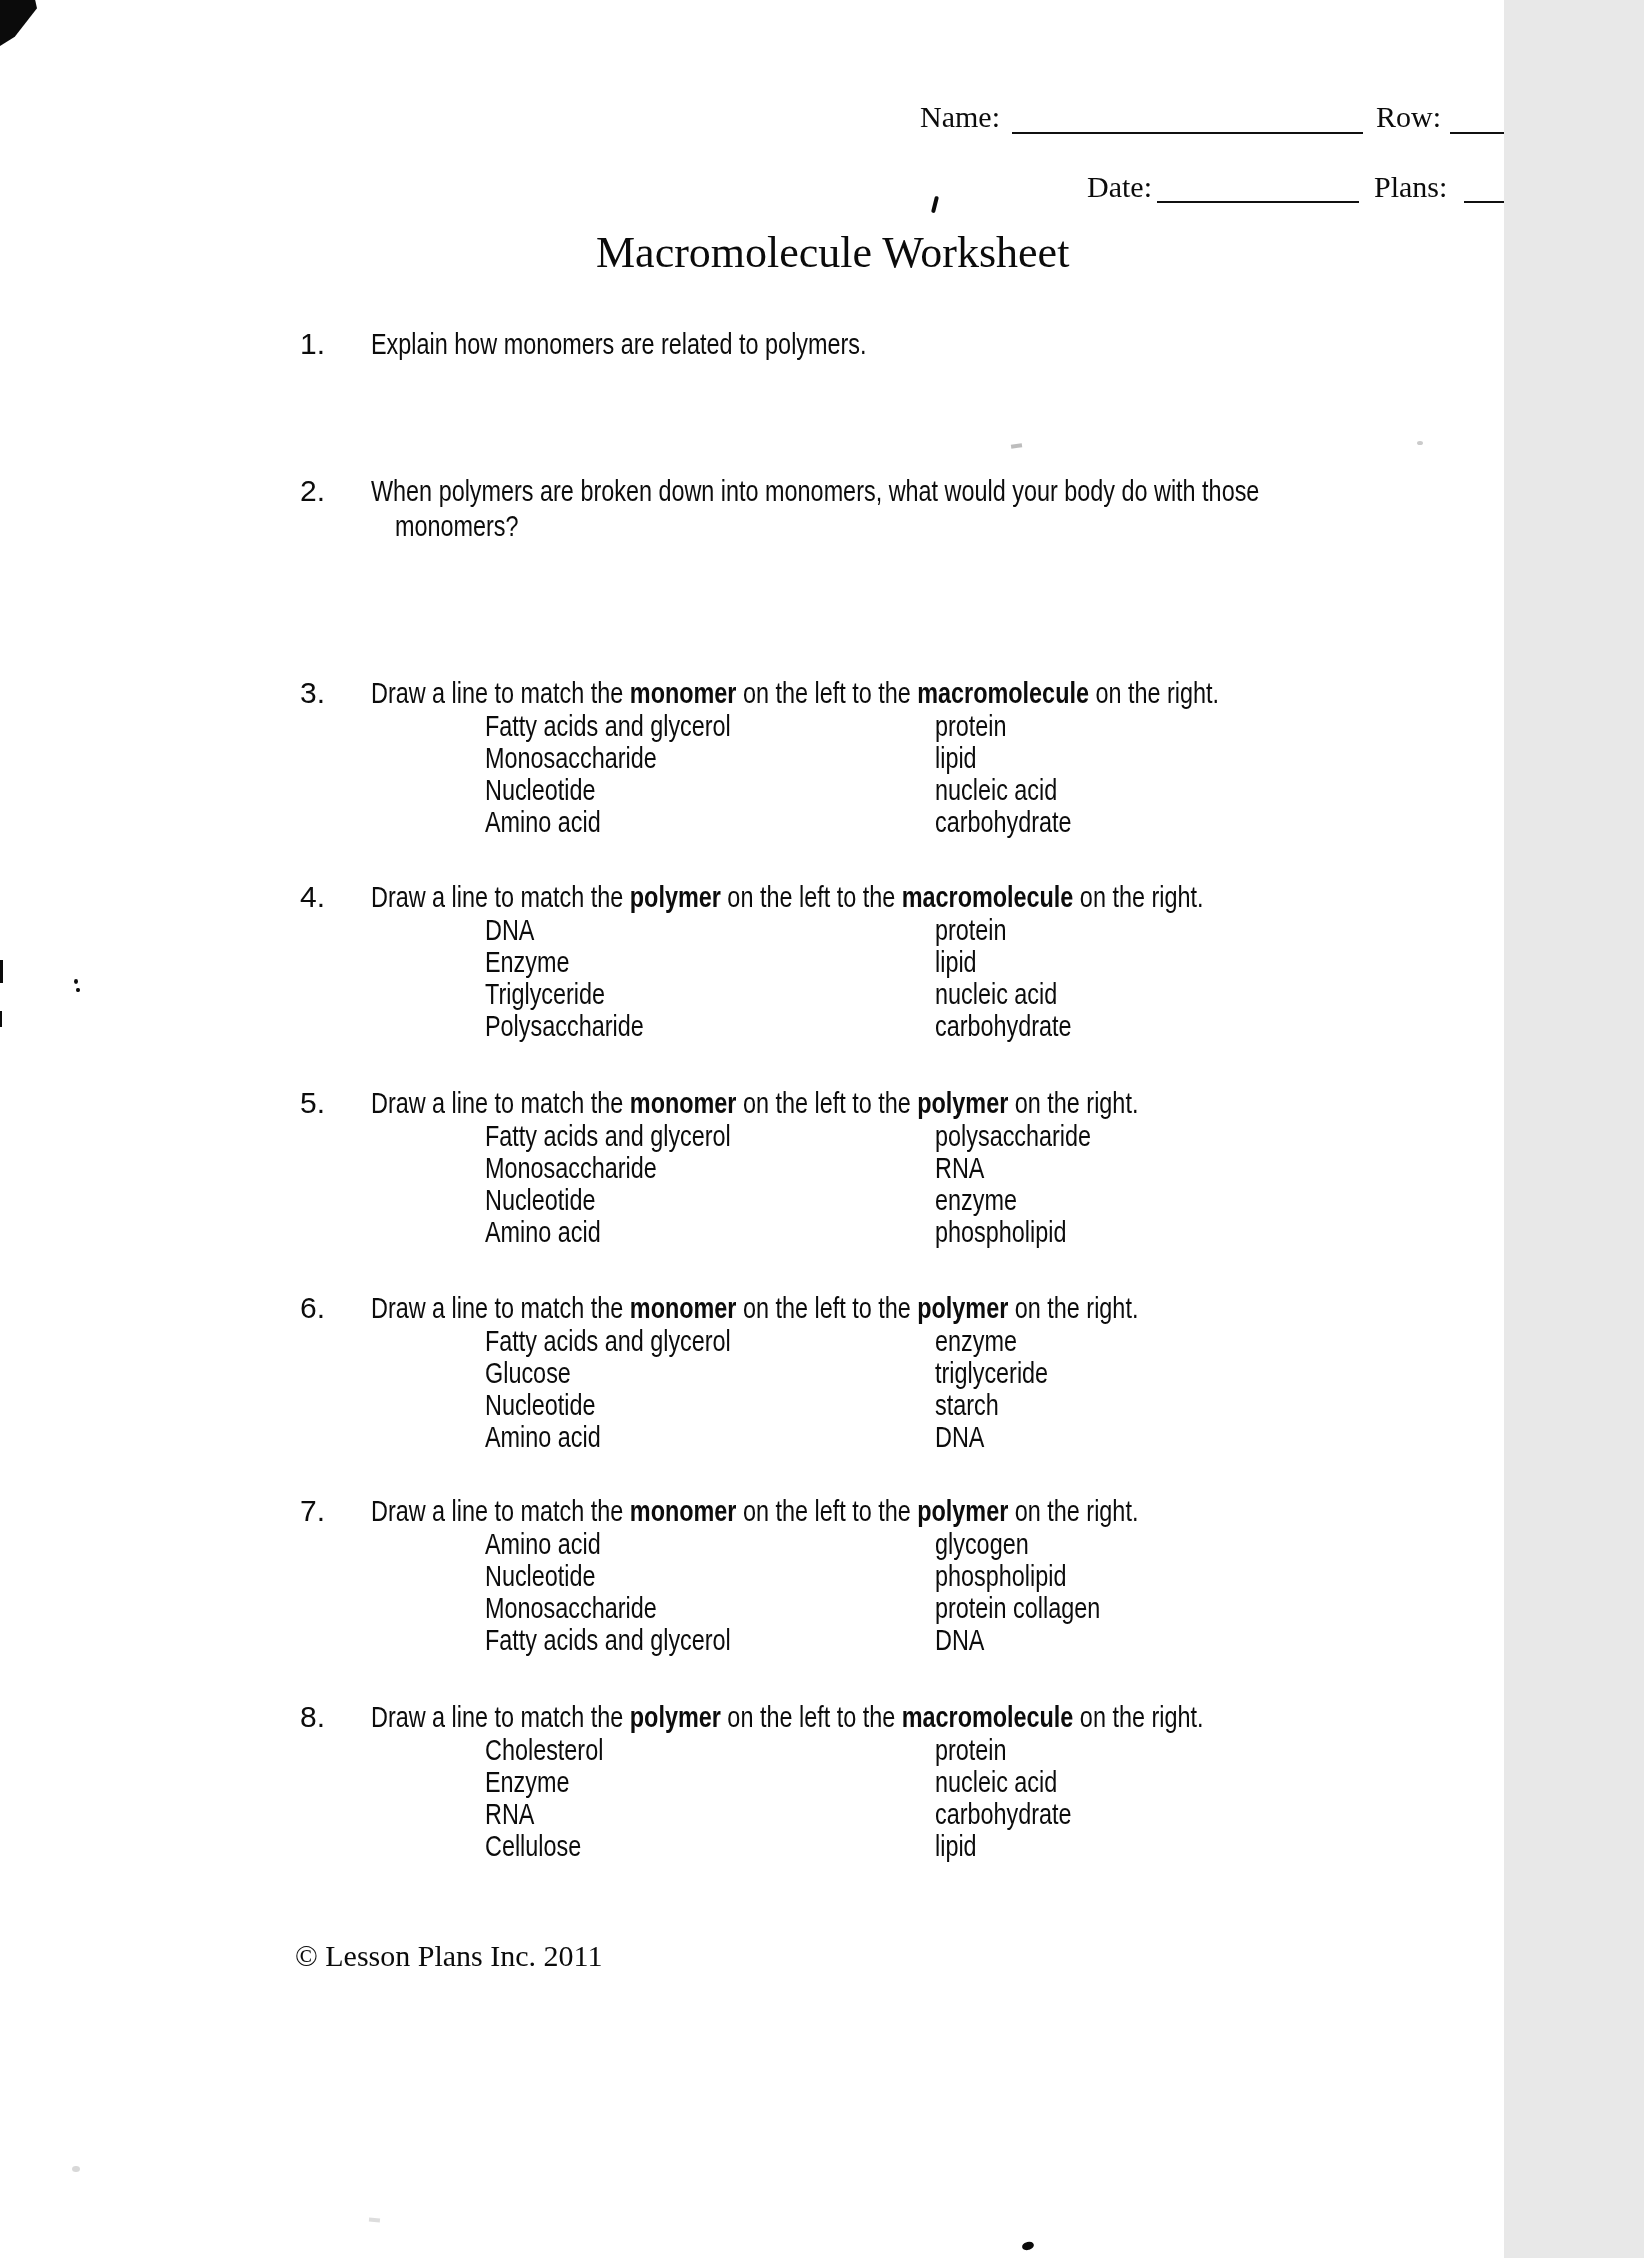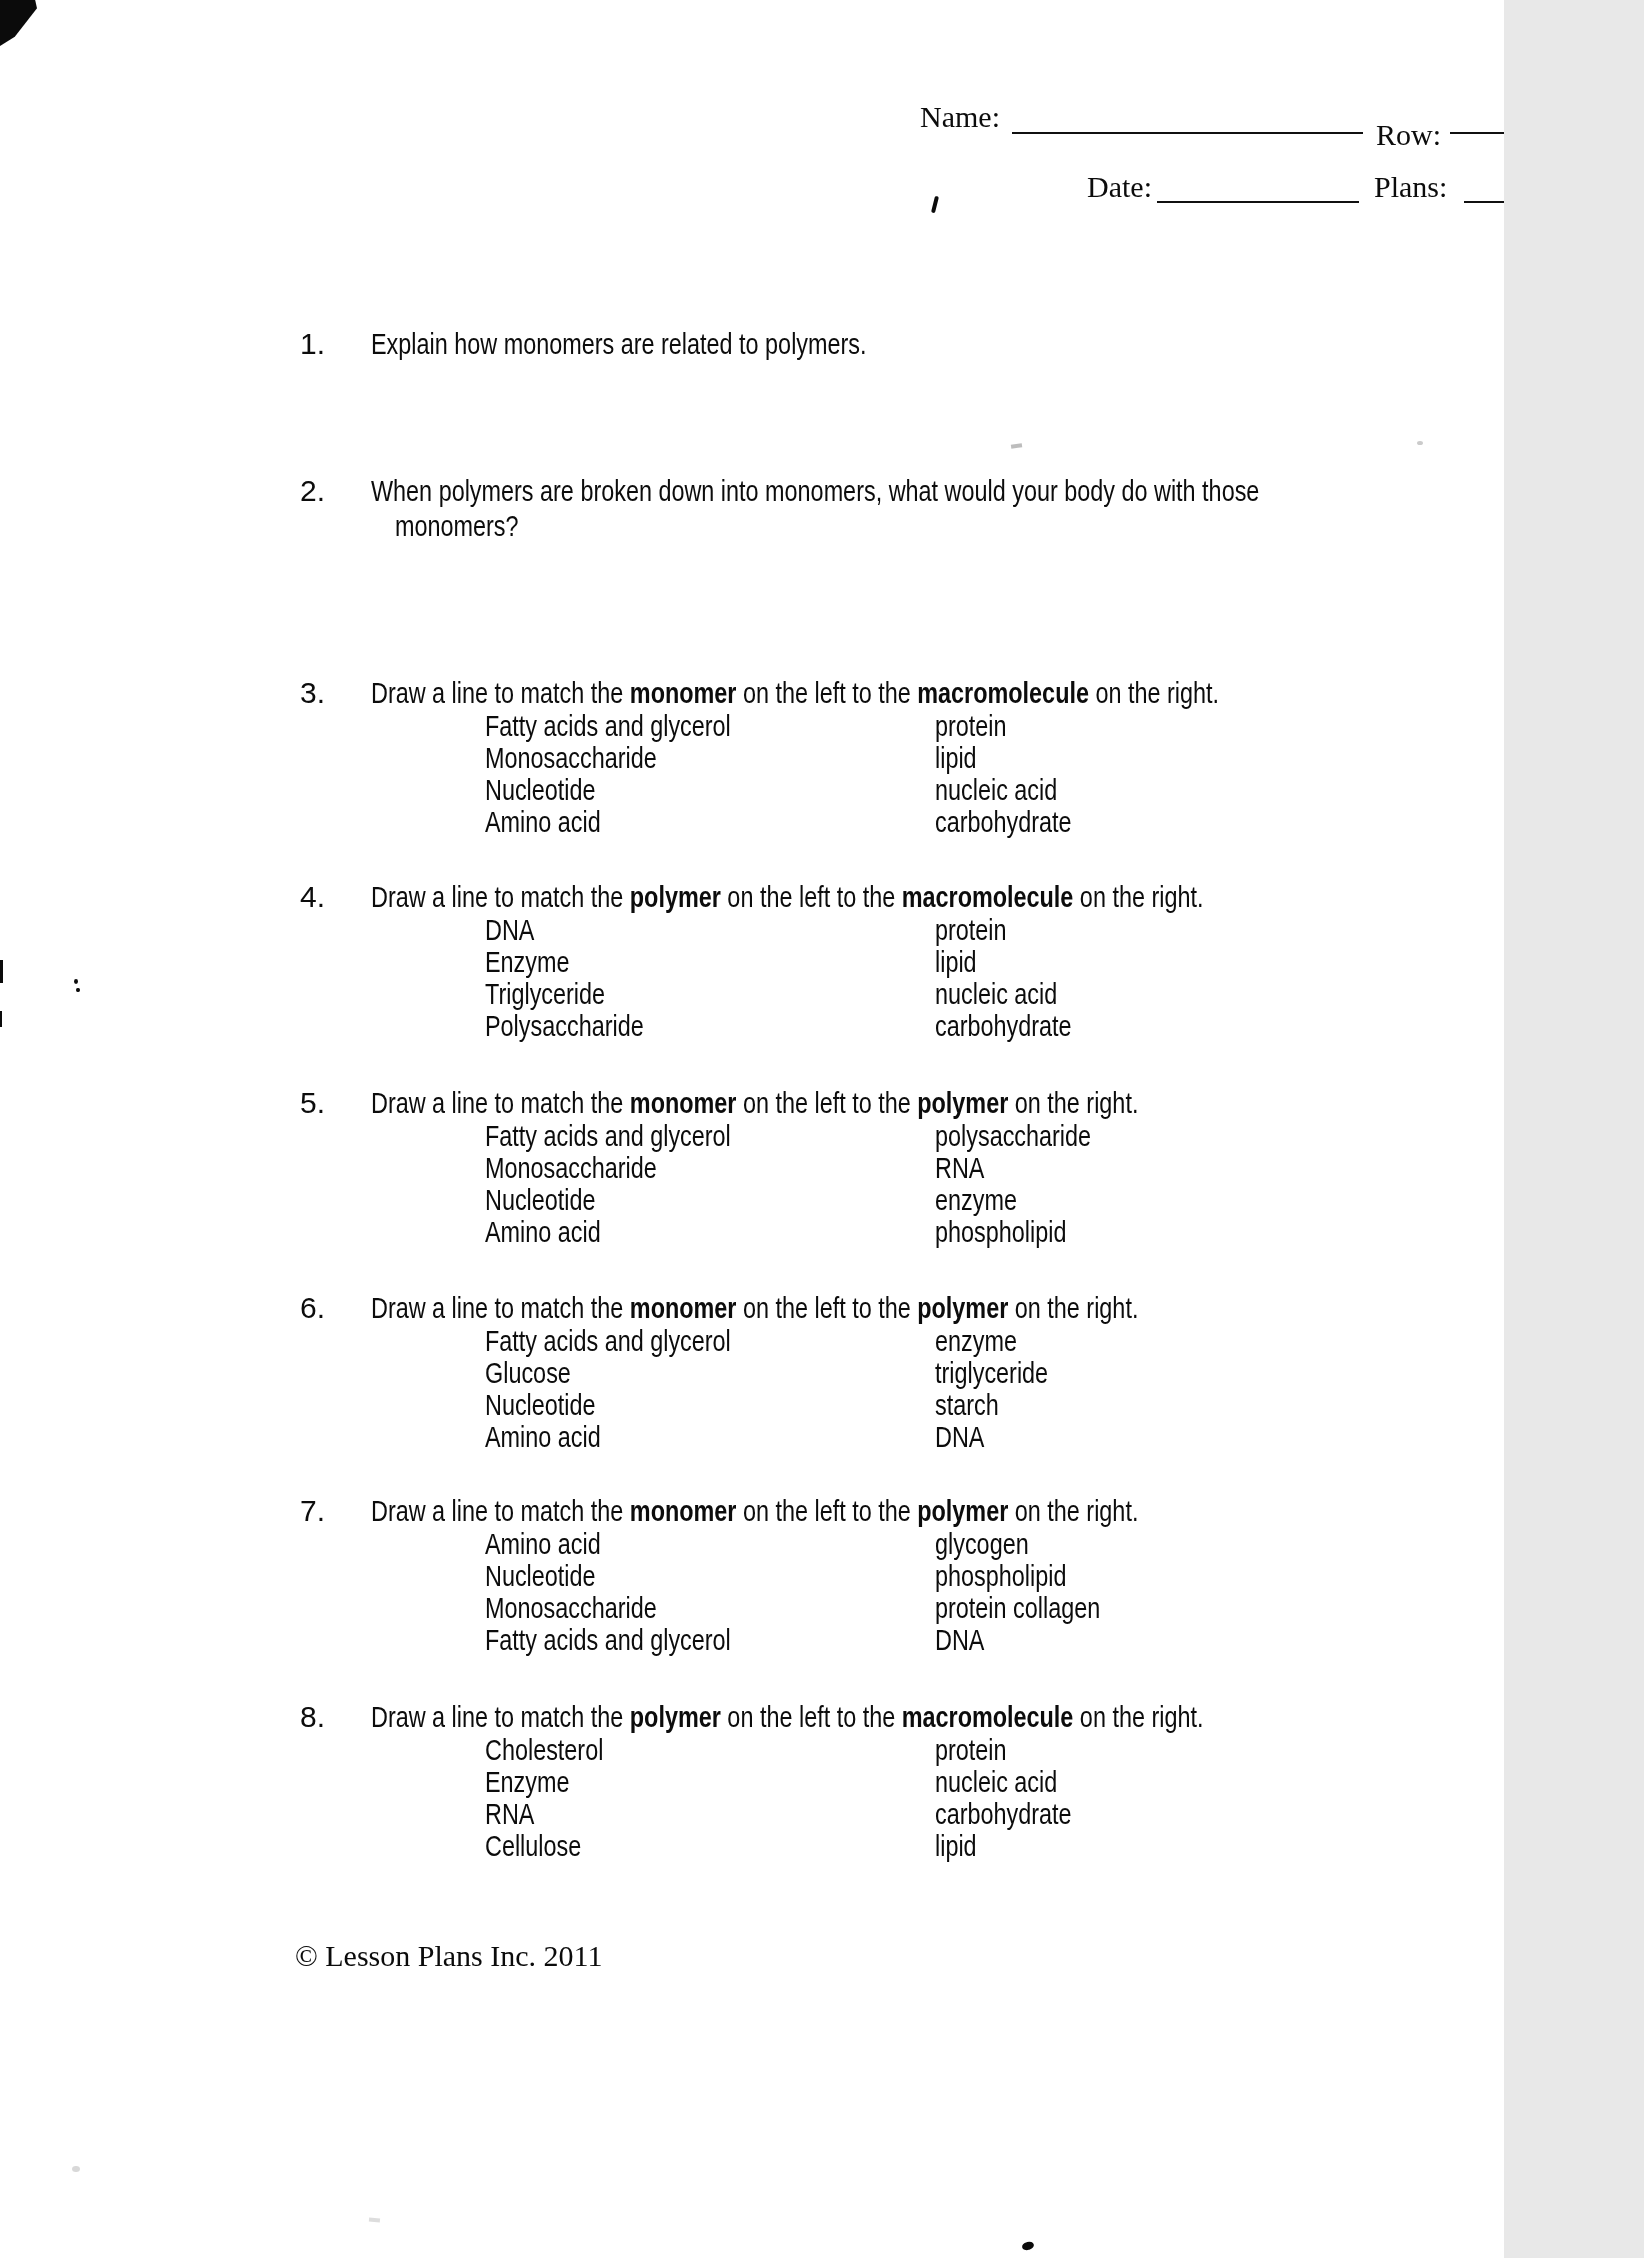--- a/index.html
+++ b/index.html
@@ -87,28 +87,29 @@
   <div class="art edge1"></div>
   <div class="art edge2"></div>
   <div class="art dot-bottom"></div>
   <div class="art faint1"></div>
   <div class="art faint2"></div>
   <div class="art faint3"></div>
   <div class="art faint4"></div>
 
   <div class="hdr-label" style="left:920px;top:99px;">Name:</div>
   <div class="blank" style="left:1012px;top:132px;width:351px;"></div>
-  <div class="hdr-label" style="left:1376px;top:117px;">Row:</div>
+  <div class="hdr-label" style="left:1376px;top:99px;">Row:</div>
   <div class="blank" style="left:1450px;top:132px;width:109px;"></div>
 
   <div class="hdr-label" style="left:1087px;top:169px;">Date:</div>
   <div class="blank" style="left:1157px;top:201px;width:202px;"></div>
   <div class="hdr-label" style="left:1374px;top:169px;">Plans:</div>
   <div class="blank" style="left:1464px;top:201px;width:96px;"></div>
 
+  <div class="title">Macromolecule Worksheet</div>
 
   <div class="q" style="top:326px;">
     <div class="q-line">
       <span class="q-num">1.</span>
       <span class="q-text"><span>Explain how monomers are related to polymers.</span></span>
     </div>
   </div>
 
   <div class="q" style="top:473px;">
     <div class="q-line">

